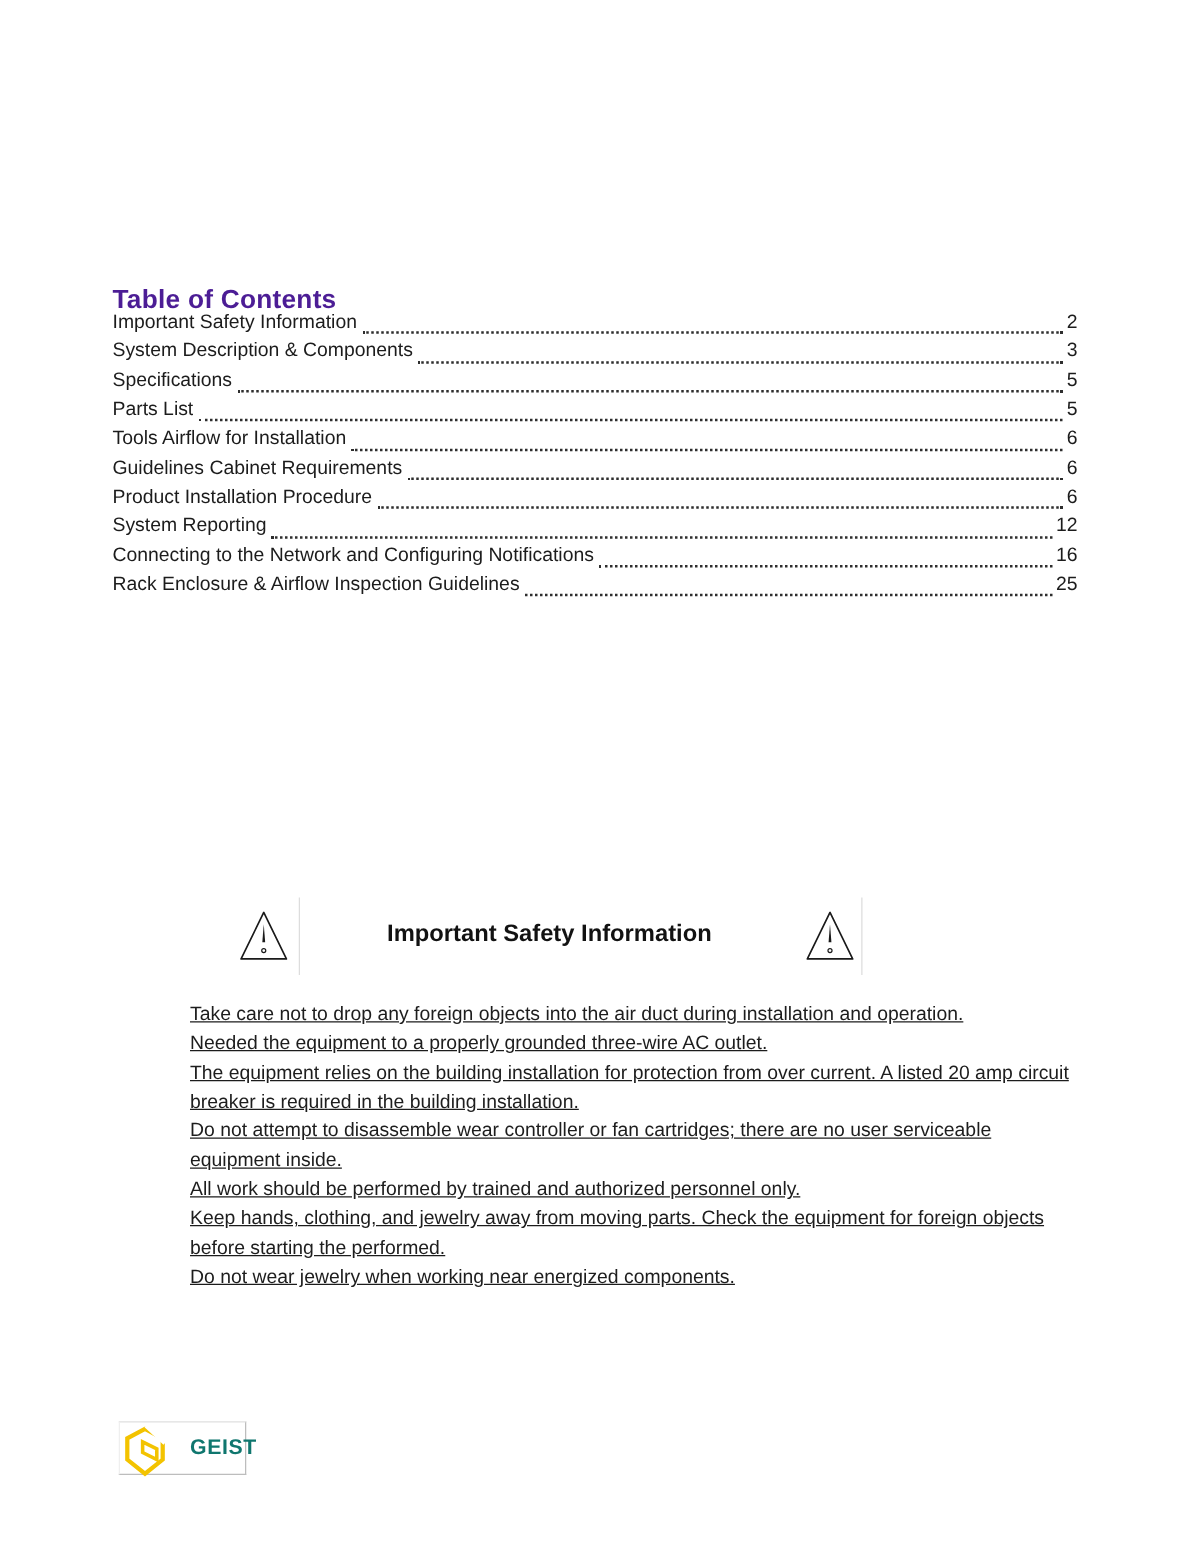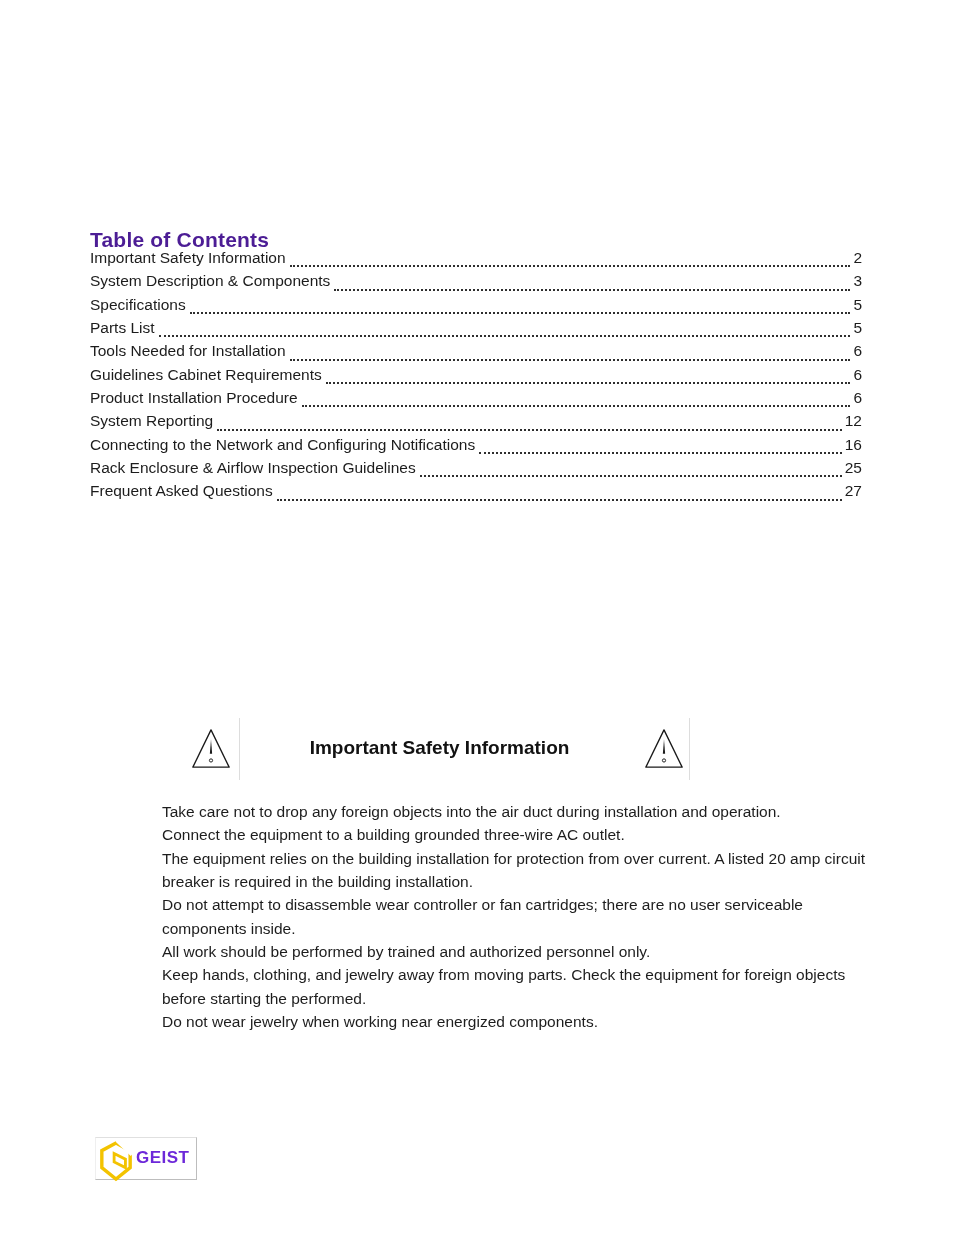--- a/index.html
+++ b/index.html
@@ -34,36 +34,36 @@
     height:62px;display:flex;align-items:center;justify-content:center;
     border-right:1px solid #ddd;
   }
   .warn-cell.left{width:56px;}
   .warn-cell.right{width:50px;}
   .safety-title{
     flex:1 1 auto;text-align:center;
     font-size:19px;font-weight:bold;color:#121212;padding-bottom:2px;
   }
   
-  .safety-body{position:absolute;left:162px;top:800px;width:752px;}
+  .safety-body{position:absolute;left:152px;top:800px;width:752px;text-decoration:underline;}
   .safety-line{
     height:23.35px;line-height:23.35px;font-size:15.5px;color:#1d1d1d;
     white-space:nowrap;
   }
   
   .logo-box{
     position:absolute;left:95px;top:1137px;width:100px;height:41px;
     border-top:1px solid #e0e0e0;border-left:1px solid #efefef;
     border-right:1px solid #bdbdbd;border-bottom:1px solid #bdbdbd;
     overflow:visible;
   }
   .logo-shield{position:absolute;left:3px;top:3px;}
   .logo-text{
-    position:absolute;left:40px;top:10px;
-    font-size:17px;font-weight:bold;color:#6d28d9;letter-spacing:0.5px;
+    position:absolute;left:56px;top:10px;
+    font-size:17px;font-weight:bold;color:#0f766e;letter-spacing:0.5px;
   }
 </style>
 </head>
 <body>
 
 <h1 class="toc-title">Table of Contents</h1>
 
 <div class="toc-list">
   <div class="toc-row">
     <span class="toc-label">Important Safety Information</span>
@@ -79,21 +79,21 @@
     <span class="toc-label">Specifications</span>
     <span class="toc-dots"></span>
     <span class="toc-page">5</span>
   </div>
   <div class="toc-row">
     <span class="toc-label">Parts List</span>
     <span class="toc-dots"></span>
     <span class="toc-page">5</span>
   </div>
   <div class="toc-row">
-    <span class="toc-label">Tools Needed for Installation</span>
+    <span class="toc-label">Tools Airflow for Installation</span>
     <span class="toc-dots"></span>
     <span class="toc-page">6</span>
   </div>
   <div class="toc-row">
     <span class="toc-label">Guidelines Cabinet Requirements</span>
     <span class="toc-dots"></span>
     <span class="toc-page">6</span>
   </div>
   <div class="toc-row">
     <span class="toc-label">Product Installation Procedure</span>
@@ -108,25 +108,20 @@
   <div class="toc-row">
     <span class="toc-label">Connecting to the Network and Configuring Notifications</span>
     <span class="toc-dots"></span>
     <span class="toc-page">16</span>
   </div>
   <div class="toc-row">
     <span class="toc-label">Rack Enclosure &amp; Airflow Inspection Guidelines</span>
     <span class="toc-dots"></span>
     <span class="toc-page">25</span>
   </div>
-  <div class="toc-row">
-    <span class="toc-label">Frequent Asked Questions</span>
-    <span class="toc-dots"></span>
-    <span class="toc-page">27</span>
-  </div>
 </div>
 
 <div class="safety-header">
   <div class="warn-cell left">
     <svg width="42" height="44" viewBox="0 0 44 46" aria-hidden="true">
       <path d="M22 3 L3 42 L41 42 Z" fill="none" stroke="#1a1a1a" stroke-width="1.4" stroke-linejoin="round"></path>
       <path d="M22 13 L23.2 28 L20.8 28 Z" fill="#1a1a1a"></path>
       <circle cx="22" cy="35" r="1.7" fill="none" stroke="#1a1a1a" stroke-width="1"></circle>
     </svg>
   </div>
@@ -135,25 +130,25 @@
     <svg width="42" height="44" viewBox="0 0 44 46" aria-hidden="true">
       <path d="M22 3 L3 42 L41 42 Z" fill="none" stroke="#1a1a1a" stroke-width="1.4" stroke-linejoin="round"></path>
       <path d="M22 13 L23.2 28 L20.8 28 Z" fill="#1a1a1a"></path>
       <circle cx="22" cy="35" r="1.7" fill="none" stroke="#1a1a1a" stroke-width="1"></circle>
     </svg>
   </div>
 </div>
 
 <div class="safety-body">
   <div class="safety-line">Take care not to drop any foreign objects into the air duct during installation and operation.</div>
-  <div class="safety-line">Connect the equipment to a building grounded three-wire AC outlet.</div>
+  <div class="safety-line">Needed the equipment to a properly grounded three-wire AC outlet.</div>
   <div class="safety-line">The equipment relies on the building installation for protection from over current. A listed 20 amp circuit</div>
   <div class="safety-line">breaker is required in the building installation.</div>
   <div class="safety-line">Do not attempt to disassemble wear controller or fan cartridges; there are no user serviceable</div>
-  <div class="safety-line">components inside.</div>
+  <div class="safety-line">equipment inside.</div>
   <div class="safety-line">All work should be performed by trained and authorized personnel only.</div>
   <div class="safety-line">Keep hands, clothing, and jewelry away from moving parts. Check the equipment for foreign objects</div>
   <div class="safety-line">before starting the performed.</div>
   <div class="safety-line">Do not wear jewelry when working near energized components.</div>
 </div>
 
 <div class="logo-box">
   <svg class="logo-shield" width="34" height="41" viewBox="0 0 36 43" aria-hidden="true">
     <path d="M18 2 L3 10 L3 28 L18 40 L33 28 L33 10 Z" fill="none" stroke="#F3C300" stroke-width="3.6" stroke-linejoin="miter"></path>
     <path d="M16 13 L28 19 L28 28 L16 22 Z" fill="none" stroke="#F3C300" stroke-width="3"></path>

